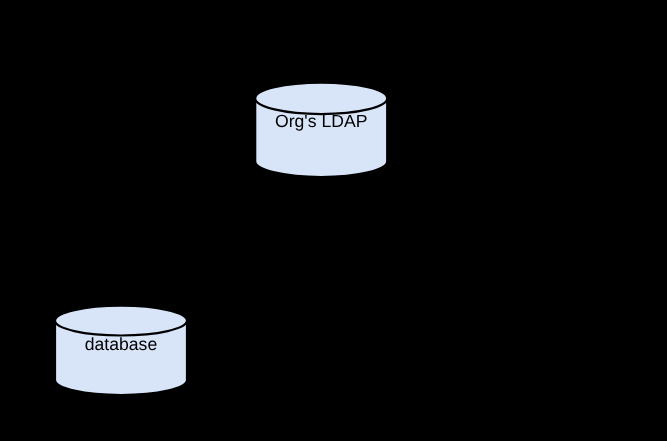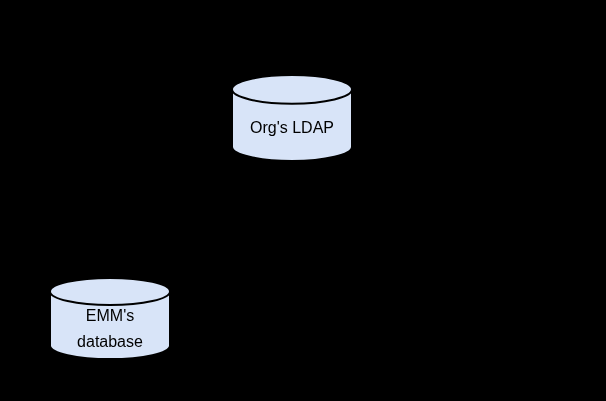--- a/index.html
+++ b/index.html
@@ -32,21 +32,20 @@
   .node-ldap   { left: 231px; top: 74px;  width: 122px; height: 88px; }
   .node-emm    { left: 49px;  top: 277px; width: 122px; height: 83px; }
   .node-google { left: 411px; top: 274px; width: 120px; height: 87px; }
   .label {
     position: absolute;
     left: 0; right: 0;
     top: 24px; bottom: 4px;
     display: flex;
     flex-direction: column;
     align-items: center;
-    justify-content: center;
     font-size: 16px;
     line-height: 26px;
     color: #000000; 
     text-align: center;
     white-space: nowrap;
   }
 </style>
 </head>
 <body>
 
@@ -61,19 +60,18 @@
       <div>Org's LDAP</div>
     </div>
   </div>
 
   <div class="node node-emm">
     <svg viewBox="0 0 122 86" preserveAspectRatio="none">
       <path d="M1,15 L1,71 A60,14 0 0 0 121,71 L121,15" fill="#d8e4f8"></path>
       <ellipse cx="61" cy="15" rx="60" ry="14" fill="#d8e4f8"></ellipse>
     </svg>
     <div class="label">
-      <div>EMM's</div>
       <div>database</div>
     </div>
   </div>
 
 
 </div>
 
 </body></html>

